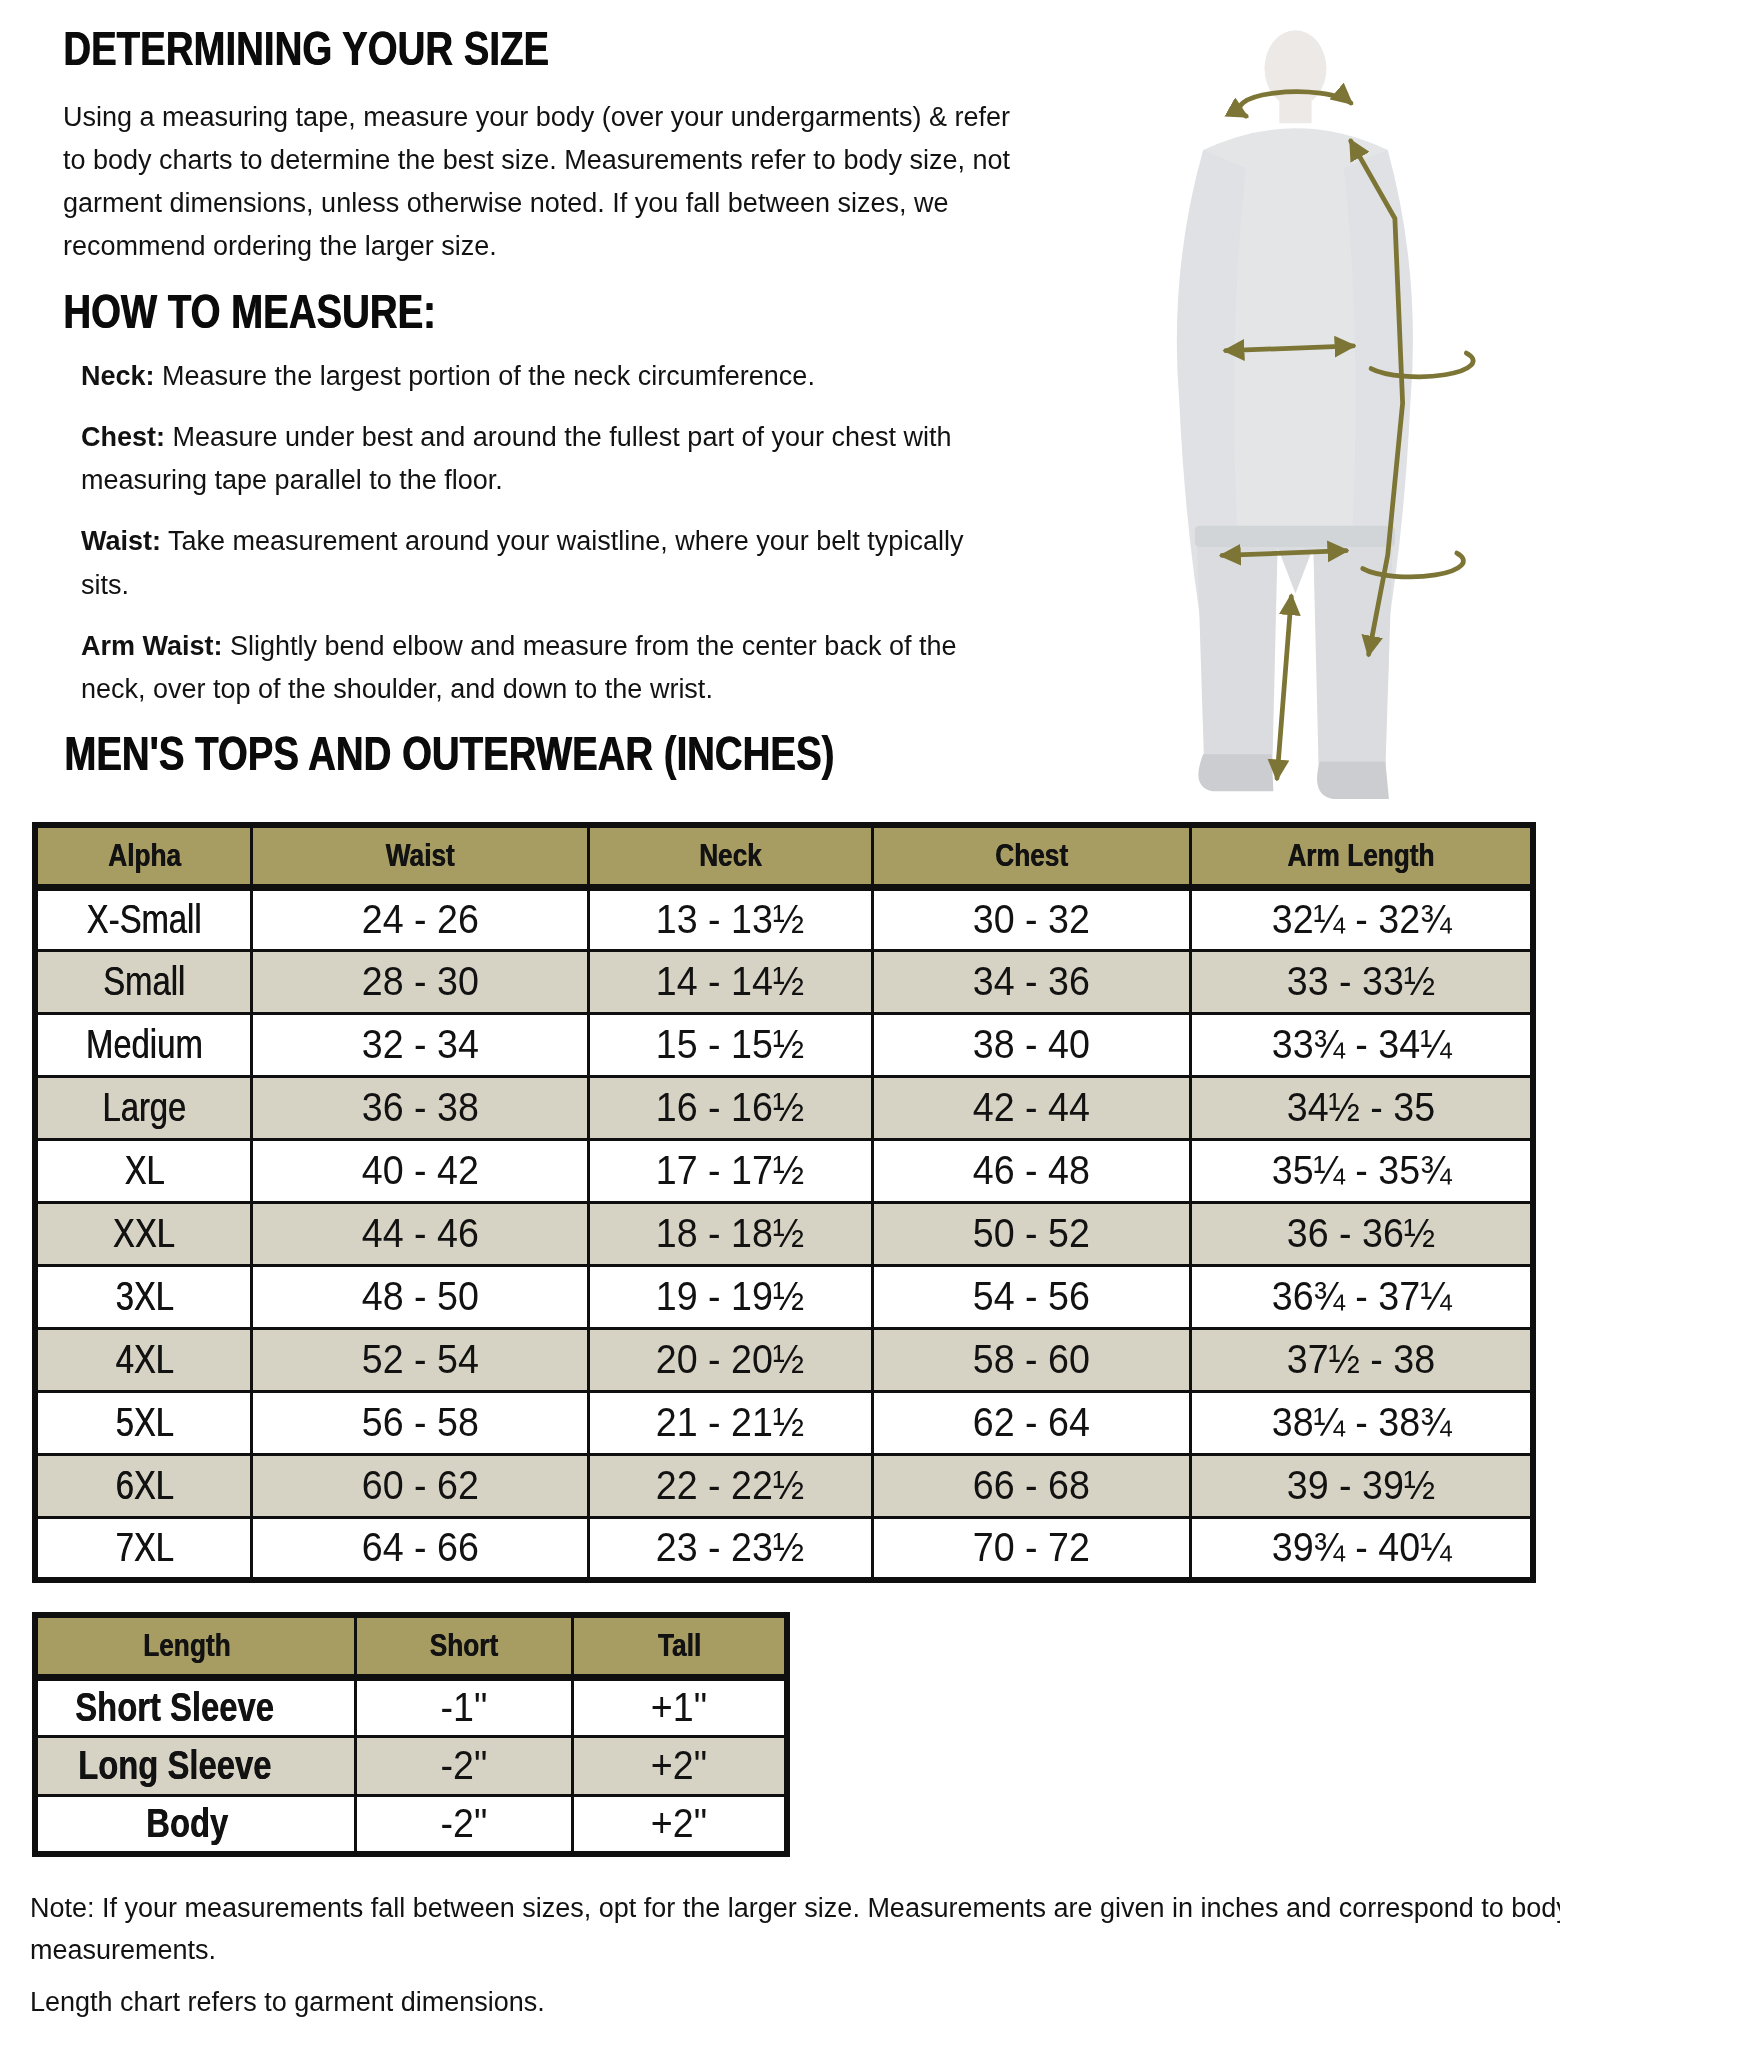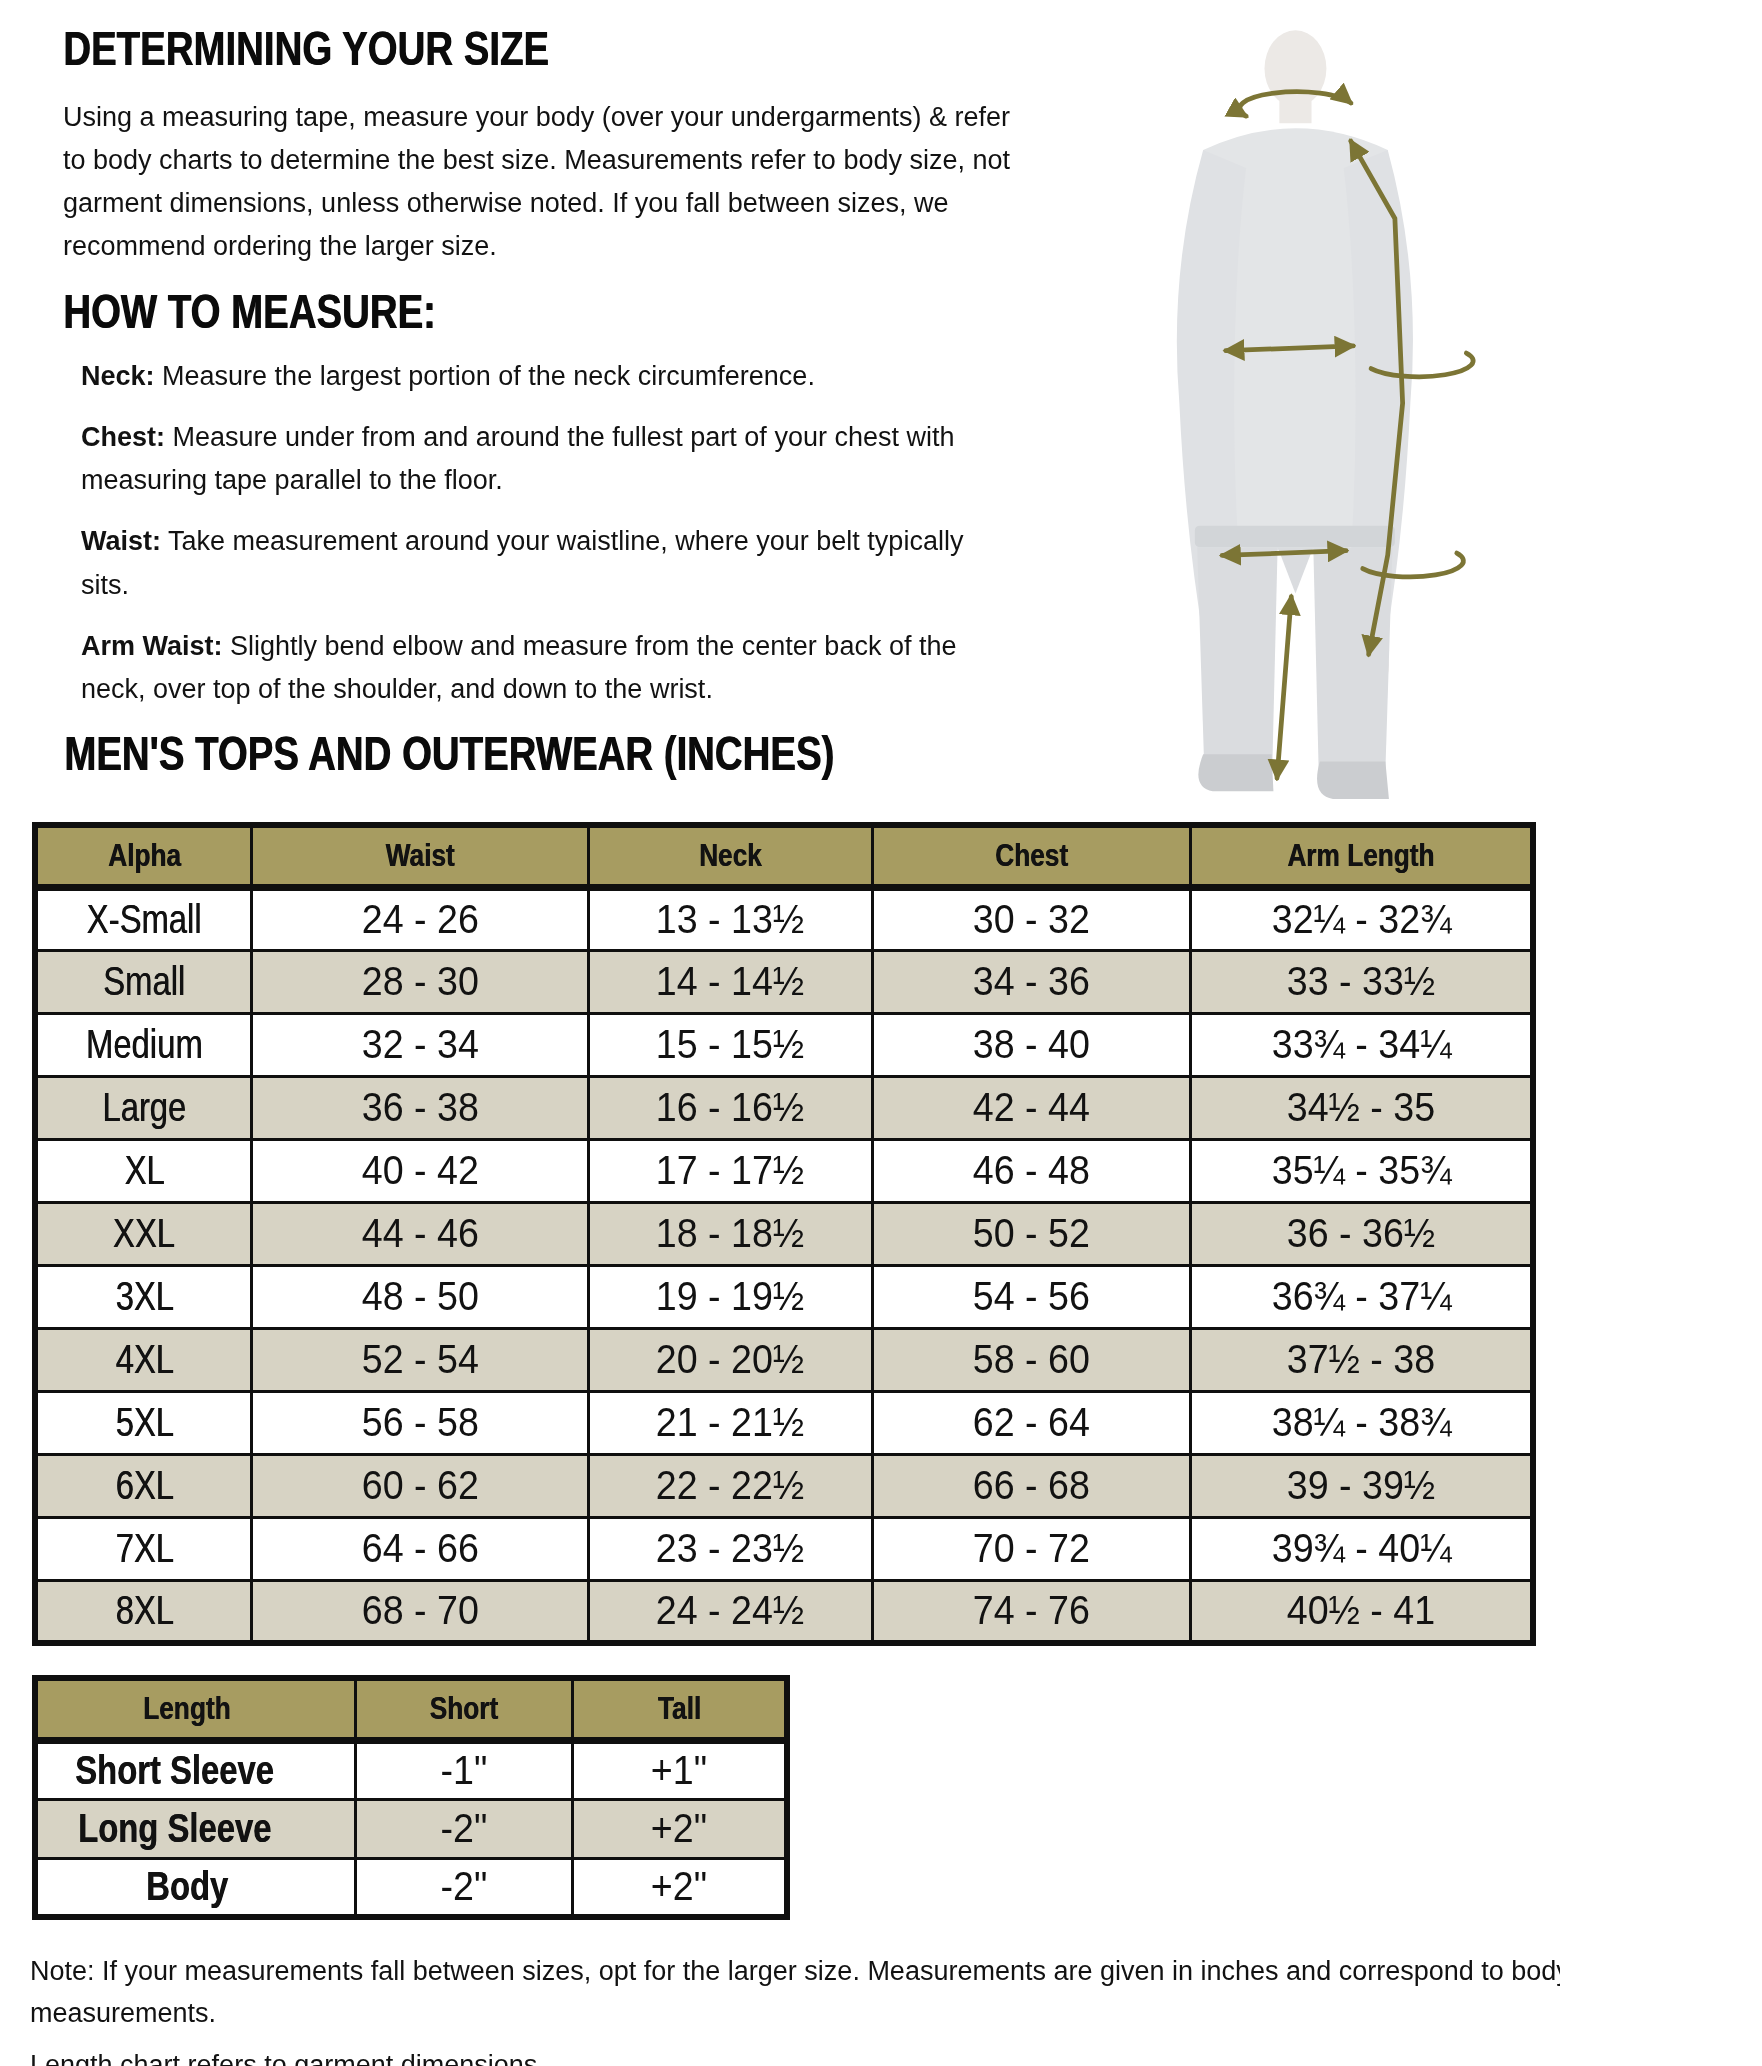--- a/index.html
+++ b/index.html
@@ -66,21 +66,21 @@
 
       <h2><span class="cond">HOW TO MEASURE:</span></h2>
 
       <div class="measure">
         <p>
           <b>Neck:</b>
           <span>Measure the largest portion of the neck circumference.</span>
         </p>
         <p>
           <b>Chest:</b>
-          <span>Measure under from and around the fullest part of your chest with measuring tape parallel to the floor.</span>
+          <span>Measure under best and around the fullest part of your chest with measuring tape parallel to the floor.</span>
         </p>
         <p>
           <b>Waist:</b>
           <span>Take measurement around your waistline, where your belt typically sits.</span>
         </p>
         <p>
           <b>Arm Waist:</b>
           <span>Slightly bend elbow and measure from the center back of the neck, over top of the shoulder, and down to the wrist.</span>
         </p>
       </div>
@@ -213,27 +213,20 @@
         <td><span class="num">66 - 68</span></td>
         <td><span class="num">39 - 39½</span></td>
       </tr>
       <tr>
         <td class="c-alpha"><span class="cond-c">7XL</span></td>
         <td><span class="num">64 - 66</span></td>
         <td><span class="num">23 - 23½</span></td>
         <td><span class="num">70 - 72</span></td>
         <td><span class="num">39¾ - 40¼</span></td>
       </tr>
-      <tr>
-        <td class="c-alpha"><span class="cond-c">8XL</span></td>
-        <td><span class="num">68 - 70</span></td>
-        <td><span class="num">24 - 24½</span></td>
-        <td><span class="num">74 - 76</span></td>
-        <td><span class="num">40½ - 41</span></td>
-      </tr>
     </tbody>
   </table>
 
   <table class="size small">
     <colgroup>
       <col style="width:320px">
         <col style="width:217px">
         <col style="width:215px">
     </colgroup>
     <thead>

